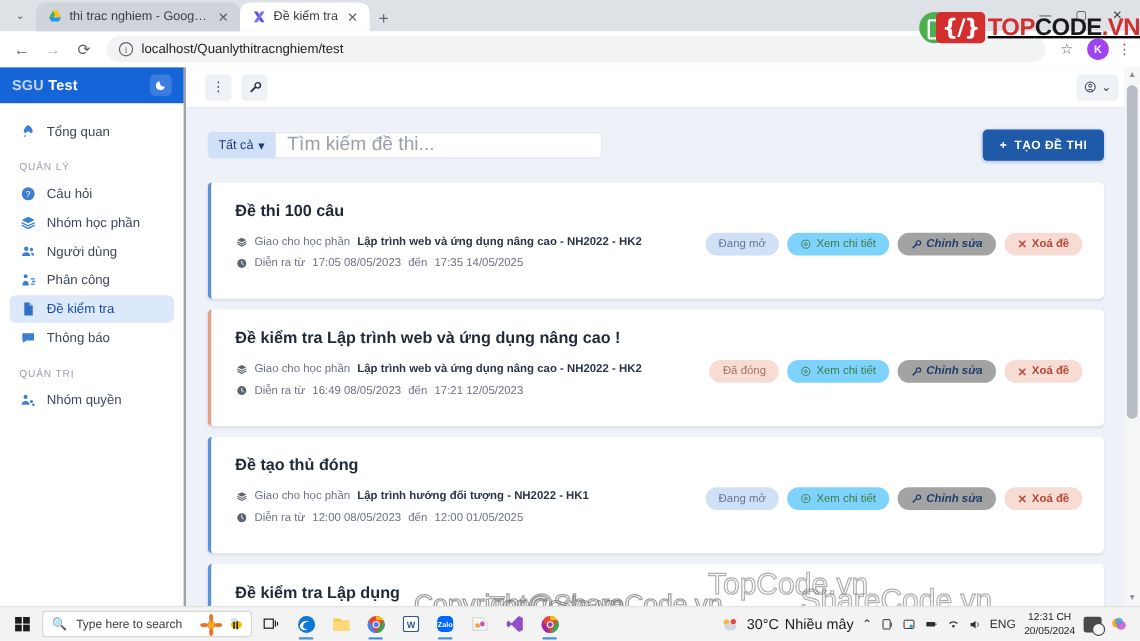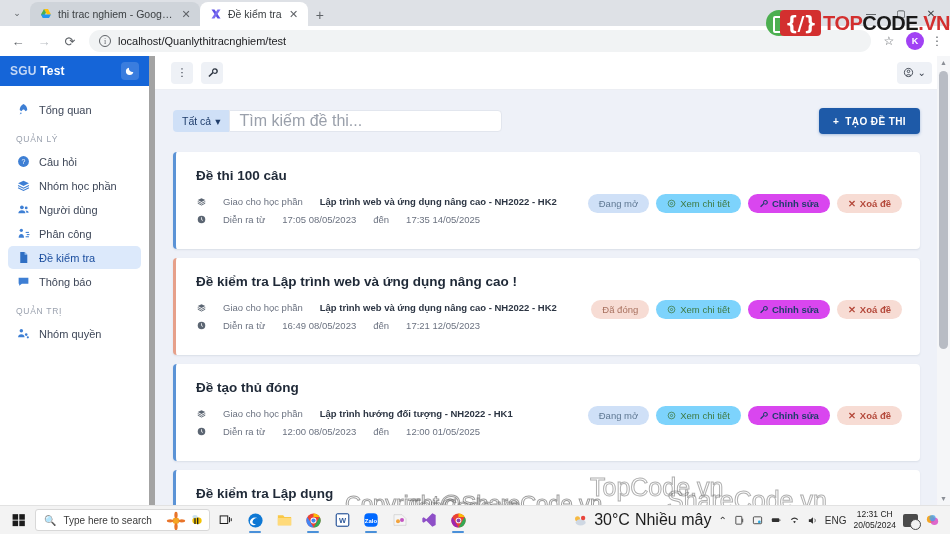--- a/index.html
+++ b/index.html
@@ -87,34 +87,34 @@
   }
   .tc-badge {
     background:#d32f2f; color:#fff; font-weight:bold; font-size:19px;
     padding:1px 5px; border-radius:4px; font-family:"DejaVu Sans", sans-serif;
     letter-spacing:-1px; z-index:2; line-height:1;
     display:flex;align-items:center;height:26px;
   }
   .tc-word {
     font-size:20px; font-weight:bold; letter-spacing:-0.5px;
     font-family:"Liberation Sans", sans-serif; line-height:1;
-    display:flex; align-items:center; margin-left:2px;
+    display:flex; align-items:center; margin-left:2px;text-decoration:underline;
   }
   .tc-word .a{color:#d32f2f;} .tc-word .b{color:#1a1a1a;} .tc-word .c{color:#d32f2f;}
 
   
   .viewport {
     flex:1; position:relative; overflow:hidden; background:#eef1f8;
     display:flex;
   }
 
   
   .sidebar {
     width:155px; background:#ffffff; flex:none; display:flex;
-    flex-direction:column; border-right:6px solid #a3a3a3;
+    flex-direction:column; border-right:2px solid #a3a3a3;
   }
   .sb-head {
     height:30px; background:#1565d8; display:flex; align-items:center;
     justify-content:space-between; padding:0 10px; flex:none;
   }
   .sb-brand { font-size:12px; color:#ffffff; letter-spacing:.2px; }
   .sb-brand .light { color:#c3d7f5; font-weight:bold; }
   .sb-brand .bold { font-weight:bold; }
   .sb-moon {
     width:18px;height:18px;border-radius:4px;background:rgba(255,255,255,.16);
@@ -184,37 +184,37 @@
   .card {
     background:#ffffff; border-radius:4px; border-left:3px solid #5b93d6;
     box-shadow:0 1px 2px rgba(40,60,90,.10);
     padding:16px 18px 16px 20px; min-height:97px; position:relative;
   }
   .card.closed { border-left-color:#e6a08a; }
   .card-title {
     font-size:13.5px; font-weight:bold; color:#1f2937; margin-bottom:13px;
   }
   .card-row {
-    display:flex; align-items:center; gap:17px; font-size:9.5px;
+    display:flex; align-items:center; gap:6px; font-size:9.5px;
     color:#6b7280; margin-bottom:7px;
   }
   .card-row .ic { width:10px; display:flex; align-items:center; justify-content:center; flex:none; }
   .card-row b { color:#2c3543; font-weight:bold; }
 
   .actions {
     position:absolute; right:18px; top:42px; display:flex; gap:7px; align-items:center;
   }
   .chip {
     height:19px; border-radius:10px; display:flex; align-items:center;
     gap:4px; padding:0 11px; font-size:9.5px; white-space:nowrap;
   }
   .chip.status-open { background:#cfe0f7; color:#5f7893; }
   .chip.status-closed { background:#f7dcd4; color:#a8715f; }
   .chip.view { background:#7dd3fc; color:#3f7a42;justify-content:center; }
-  .chip.edit { background:#d946ef; color:#1f3d6b; font-weight:bold; }
+  .chip.edit { background:#a3a3a3; color:#1f3d6b; font-weight:bold;font-style:italic; }
   .chip.del { background:#f7dcd4; color:#b4483a; font-weight:bold; }
 
   
   .wm {
     position:absolute; font-family:"Liberation Sans", sans-serif;
     color:rgba(255,255,255,0); font-weight:normal; pointer-events:none;
     z-index:25; white-space:nowrap;
     -webkit-text-stroke:1px rgba(110,110,110,.55);
   }
   .wm-top { left:435px; top:383px; font-size:25px; }
@@ -255,21 +255,21 @@
   .tb-ico {
     width:26px; height:26px; display:flex; align-items:center;
     justify-content:center; position:relative;
   }
   .tb-ico.run::after {
     content:""; position:absolute; bottom:0px; left:7px; width:12px; height:2px;
     background:#4a90d9; border-radius:1px;
   }
   .tray { margin-left:auto; display:flex; align-items:center; gap:7px; padding-right:4px; }
   .weather { display:flex; align-items:center; gap:5px; }
-  .weather .t { font-size:16px; color:#1d1d1d; }
+  .weather .t { font-size:12px; color:#1d1d1d; }
   .tray-ico { font-size:10px; color:#303030; }
   .clock { font-size:8.5px; color:#1d1d1d; line-height:1.25; text-align:center; }
   .badge-sq {
     width:15px;height:13px;background:#4a4a4a;border-radius:2px;position:relative;
   }
   .badge-sq::after{
     content:"";position:absolute;right:-3px;bottom:-3px;width:9px;height:9px;
     border:1.2px solid #4a4a4a;border-radius:50%;background:#f3f3f3;
   }
 </style>

